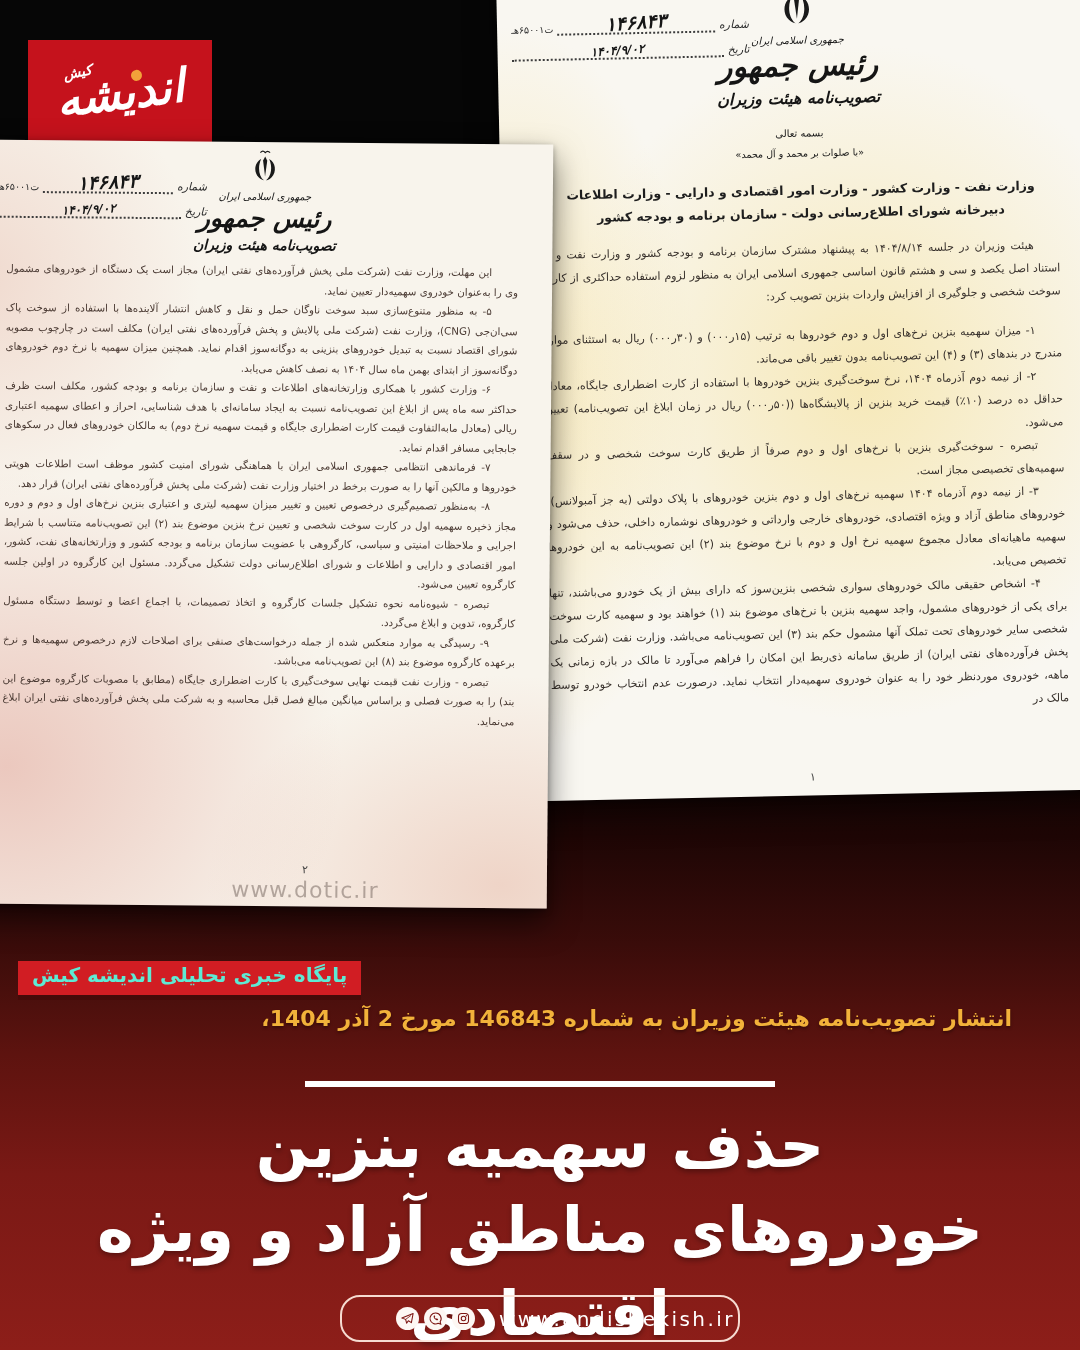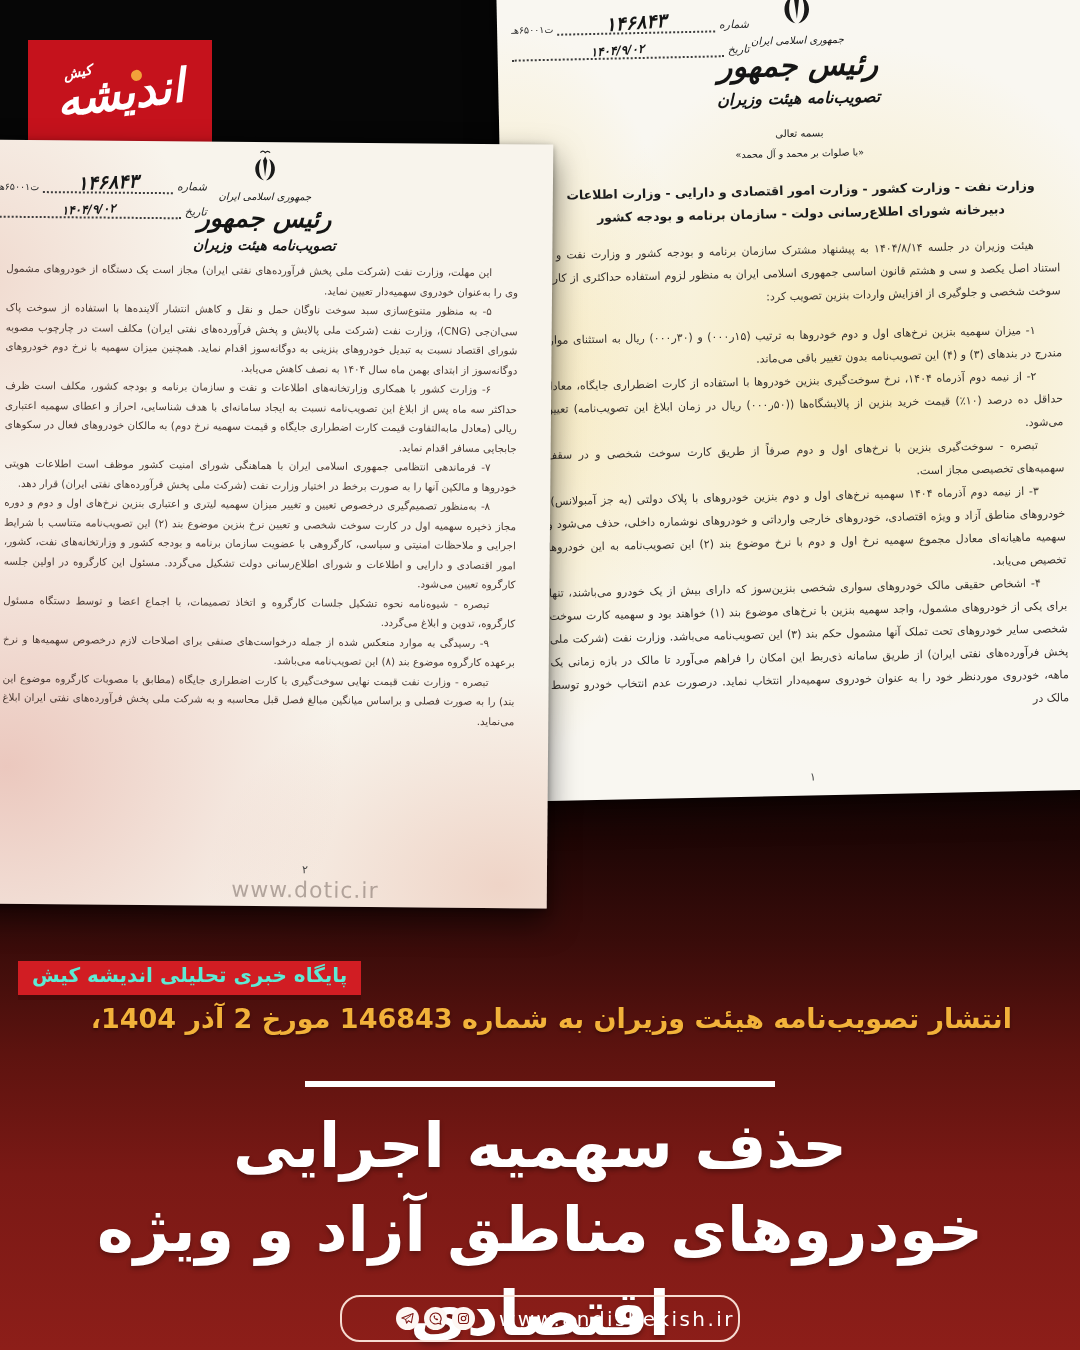--- a/index.html
+++ b/index.html
@@ -68,21 +68,21 @@
   .pagenum{position:absolute;left:50%;transform:translateX(-50%);font-size:11px;color:#3f3f3f}
   .doc-right .pagenum{bottom:12px}
   .doc-left  .pagenum{bottom:30px;left:58%}
   .watermark{position:absolute;bottom:4px;left:58%;transform:translateX(-50%);
     direction:ltr;font-size:22px;color:rgba(122,108,100,.55);letter-spacing:1px}
   
   .badge{position:absolute;left:18px;top:961px;z-index:5;direction:rtl;
     background:var(--badge_red,#d11d23);color:#5eead4;font-weight:bold;font-size:20px;
     padding:2px 14px 8px;box-shadow:0 5px 0 rgba(66,7,7,.55)}
   .sublines{position:absolute;right:68px;left:40px;top:998px;z-index:4;direction:rtl;text-align:right;
-    color:var(--gold,#f2b23a);font-weight:bold;font-size:27px;line-height:41px;text-shadow:0 2px 3px rgba(0,0,0,.35)}
+    color:var(--gold,#f2b23a);font-weight:bold;font-size:22px;line-height:41px;text-shadow:0 2px 3px rgba(0,0,0,.35)}
   .divider{position:absolute;top:1081px;left:50%;transform:translateX(-50%);
     width:470px;height:6px;background:#fff;z-index:4}
   .headline{position:absolute;left:0;right:0;top:1104px;z-index:4;direction:rtl;text-align:center;
     color:#fff;font-weight:bold;font-size:62px;line-height:84px;text-shadow:0 3px 5px rgba(0,0,0,.3)}
   .footer-pill{position:absolute;left:50%;top:1295px;transform:translateX(-50%);z-index:5;
     width:400px;height:47px;border:2px solid rgba(252,230,219,.95);border-radius:20px;
     display:flex;align-items:center;padding:0 12px}
   .social{display:flex;gap:5px;margin-left:42px}
   .icon-circle{width:23px;height:23px;border-radius:50%;background:#fdf7f3;
     display:flex;align-items:center;justify-content:center}
@@ -201,21 +201,21 @@
 
   <div class="badge">پایگاه خبری تحلیلی اندیشه کیش</div>
 
   <div class="sublines">
     <div>انتشار تصویب‌نامه هیئت وزیران به شماره 146843 مورخ 2 آذر 1404،</div>
   </div>
 
   <div class="divider"></div>
 
   <div class="headline">
-    <div>حذف سهمیه اجرایی</div>
+    <div>حذف سهمیه بنزین</div>
     <div>خودروهای مناطق آزاد و ویژه اقتصادی</div>
   </div>
 
   <div class="footer-pill">
     <div class="social">
       <span class="icon-circle">
         <svg width="15" height="15" viewBox="0 0 24 24">
           <path d="M21 4 L3 11.2 L9 13.4 L10.6 19.4 L13.4 15.6 L18.2 18.6 Z" fill="none" stroke="#7c1512" stroke-width="1.7" stroke-linejoin="round"></path>
           <path d="M9 13.4 L17.5 7.2" fill="none" stroke="#7c1512" stroke-width="1.3"></path>
         </svg>

